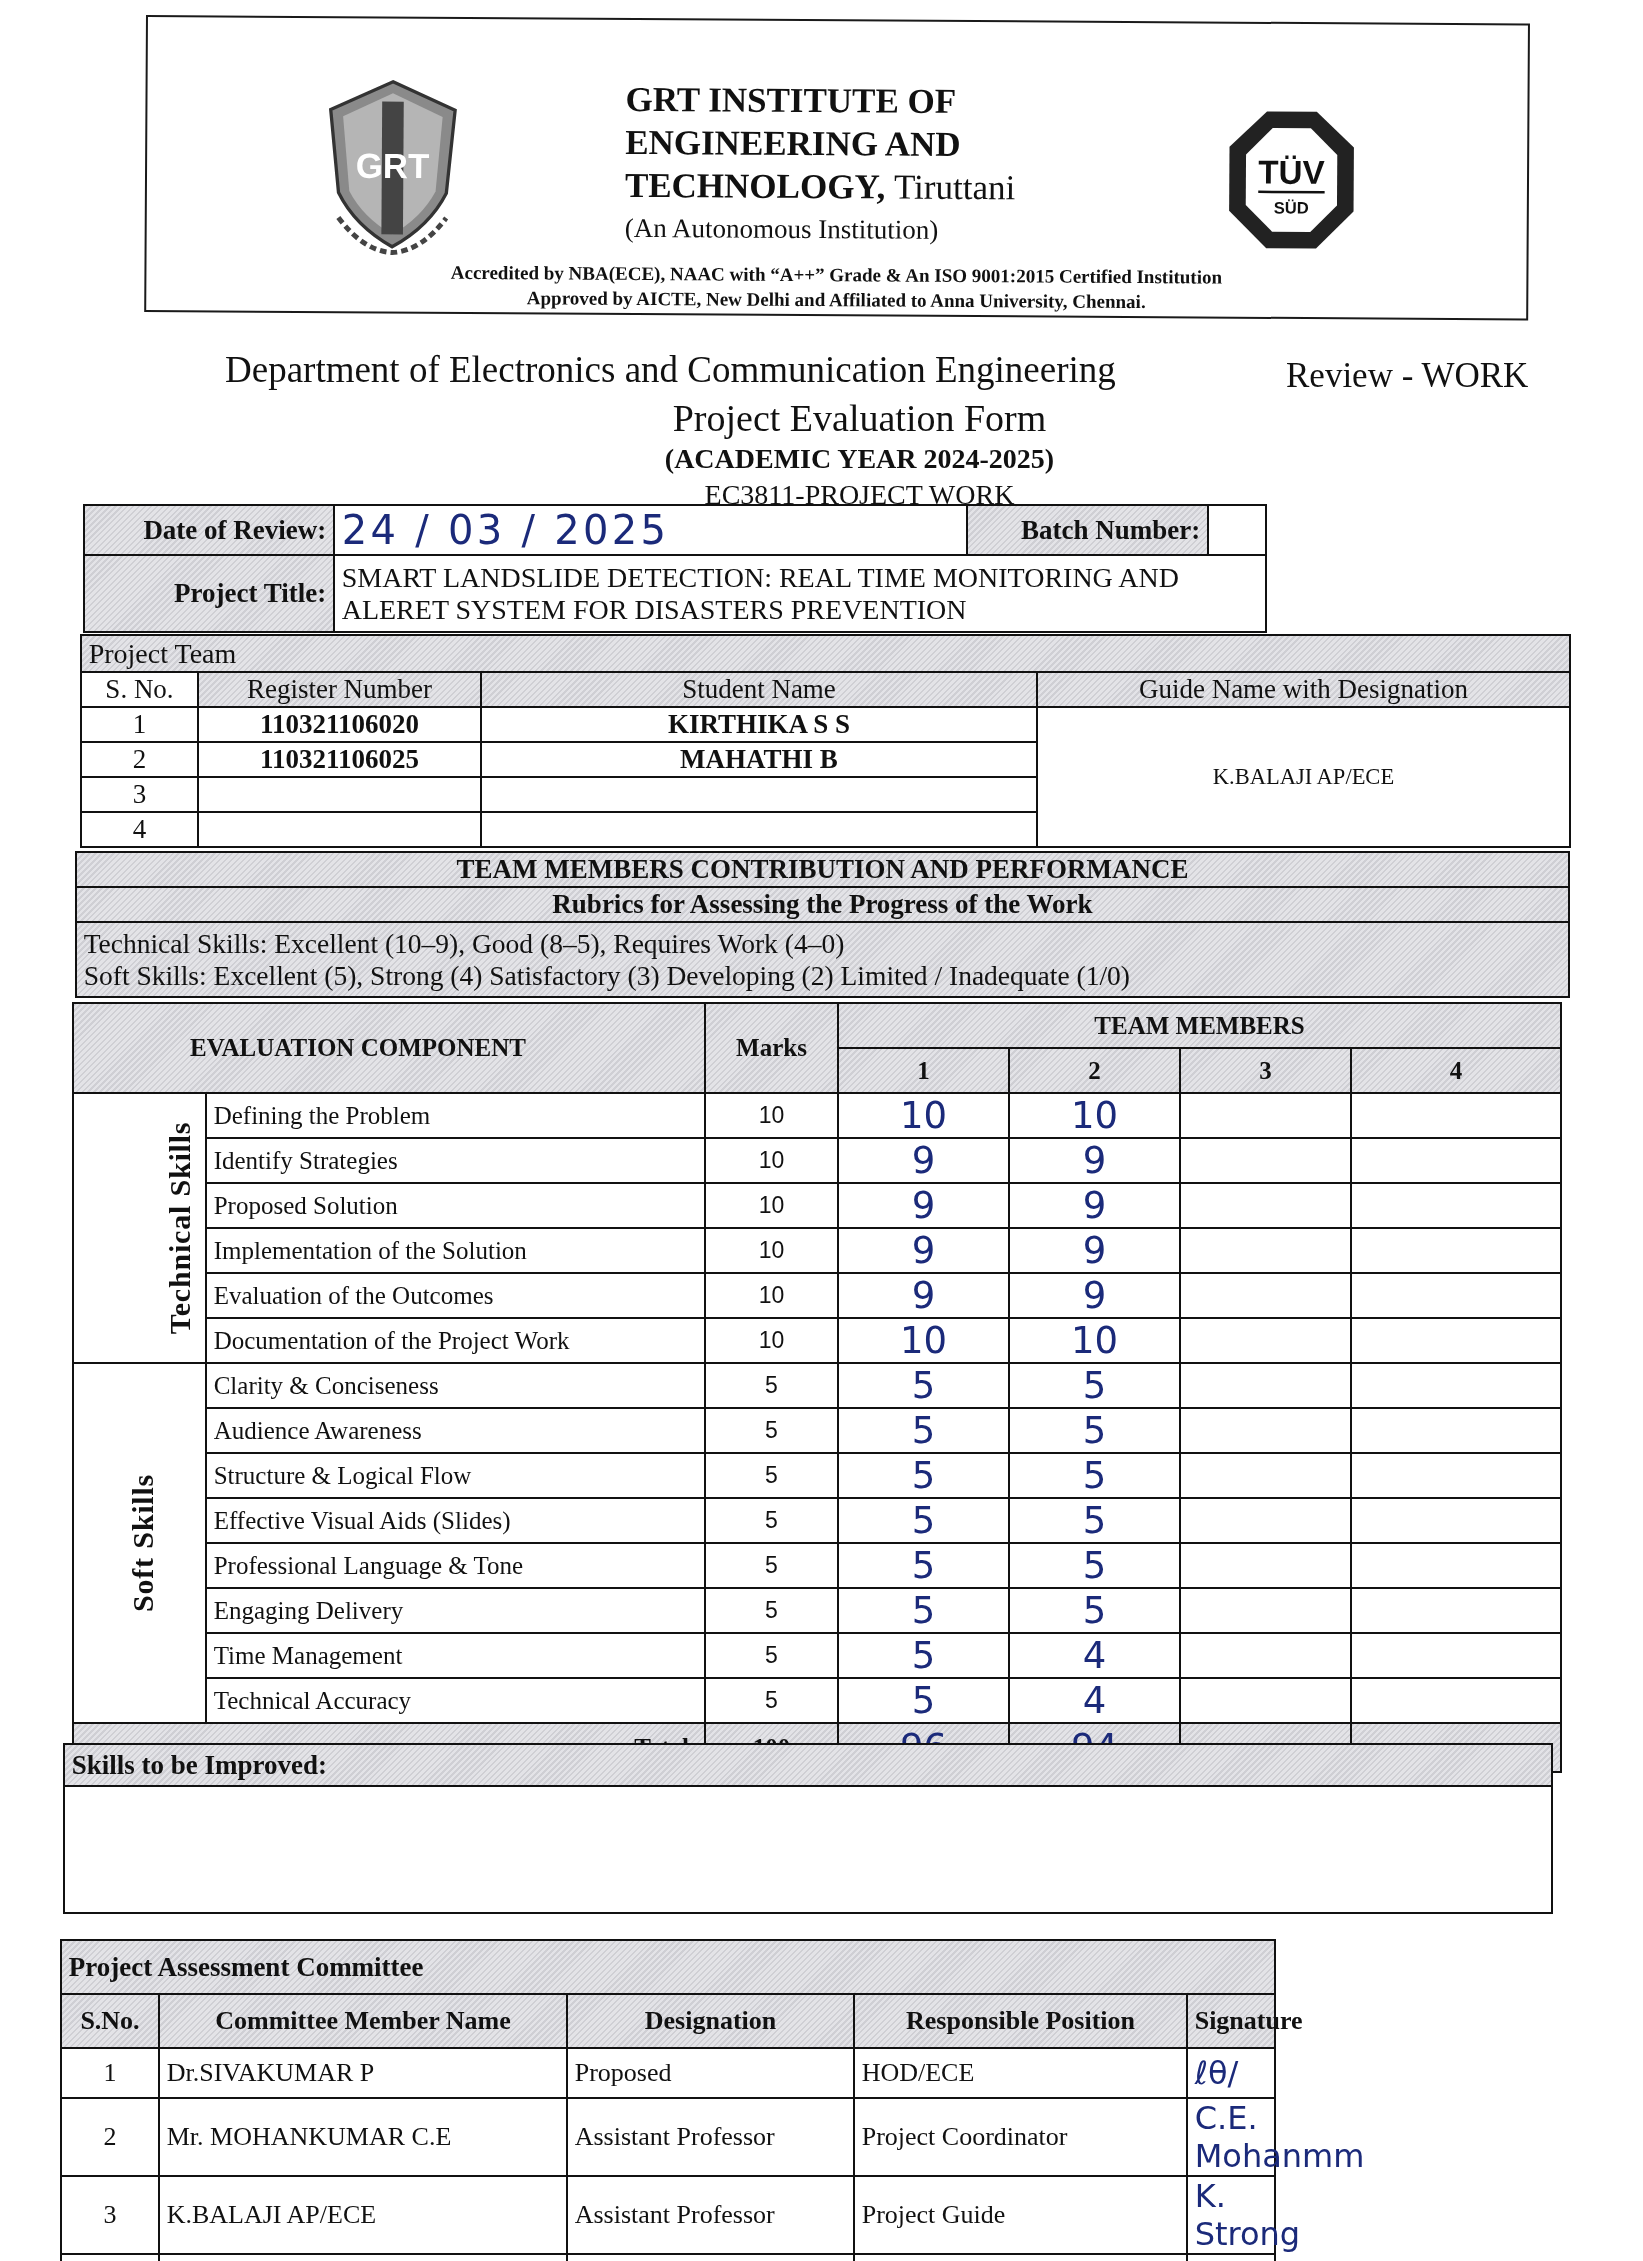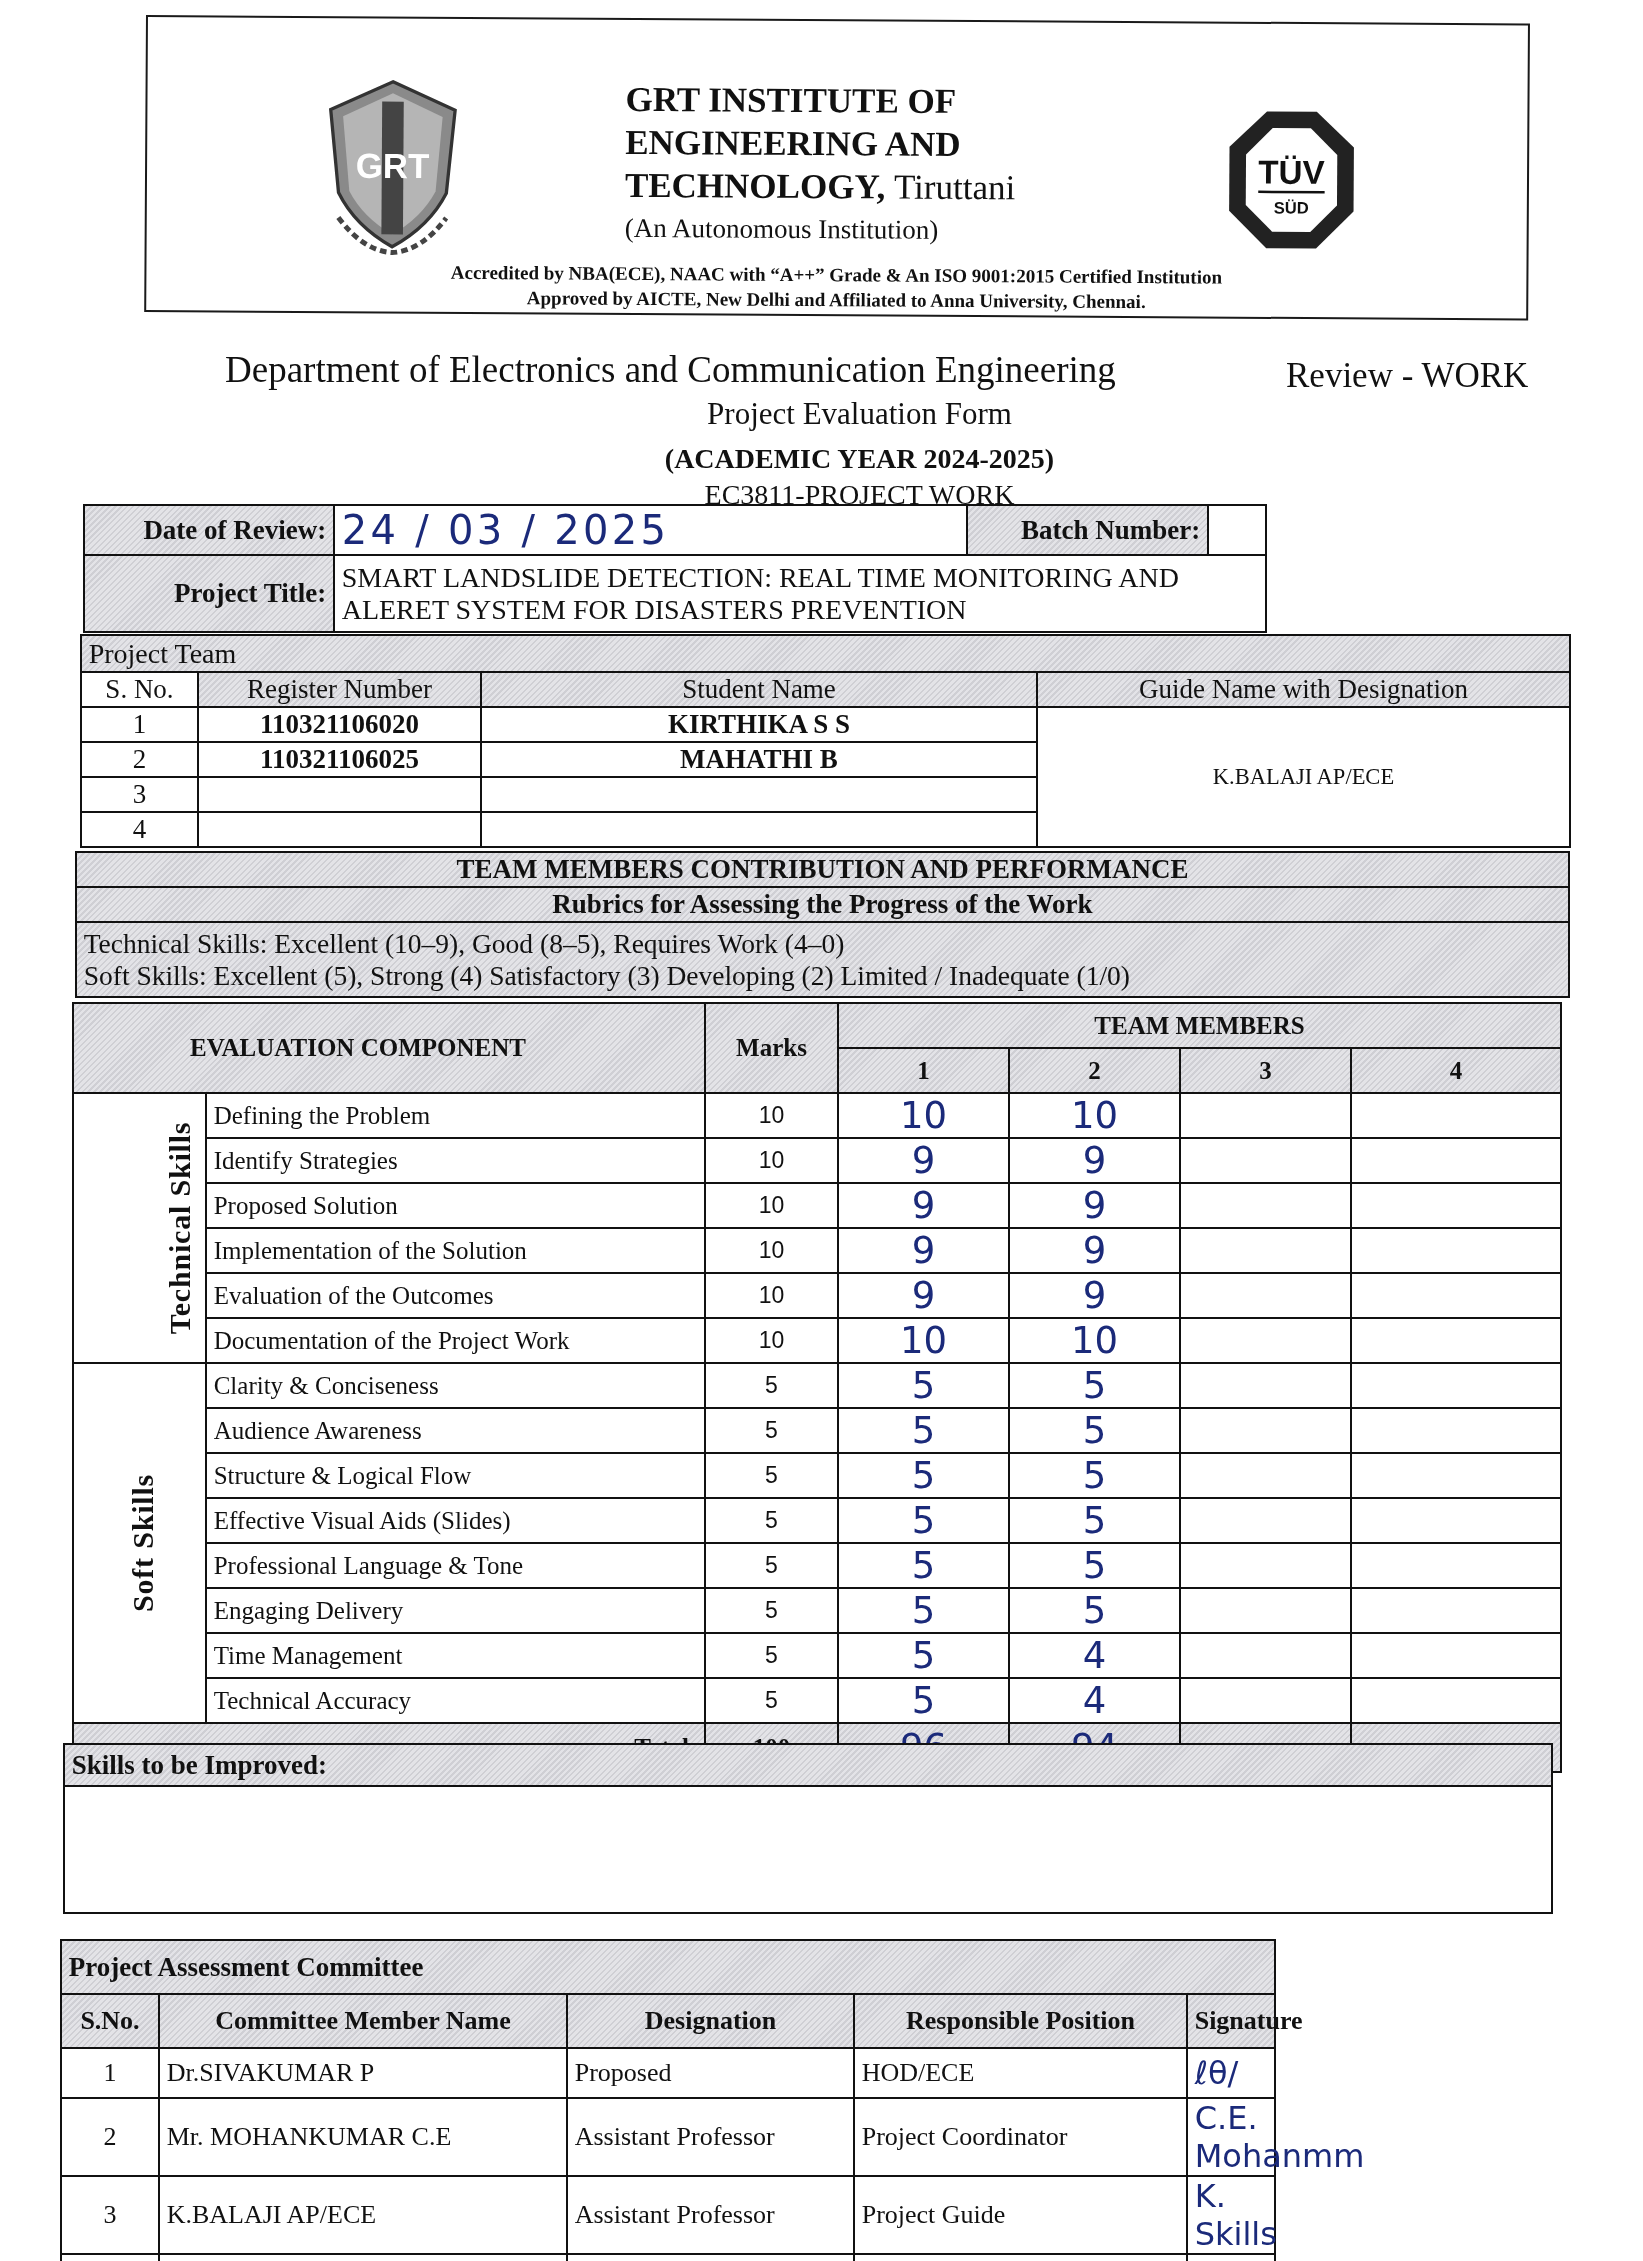--- a/index.html
+++ b/index.html
@@ -12,21 +12,21 @@
   .logo-tuv { position: absolute; left: 1074px; top: 83px; width: 141px; height: 146px; }
   .inst-name { position: absolute; left: 478px; top: 58px; font-family: "Liberation Serif", serif; font-weight: bold; font-size: 35px; line-height: 43px; }
   .inst-name .place { font-weight: normal; }
   .inst-sub { position: absolute; left: 478px; top: 193px; font-size: 27px; }
   .accred { position: absolute; left: 0; width: 100%; text-align: center; font-weight: bold; font-size: 19px; }
   .accred.l1 { top: 243px; }
   .accred.l2 { top: 268px; }
 
   .dept { position: absolute; left: 225px; top: 348px; font-size: 37px; }
   .review { position: absolute; left: 1286px; top: 356px; font-size: 35px; }
-  .form-title { position: absolute; left: 0; width: 1644px; top: 396px; text-align: center; font-size: 31px; padding-left: 75px; box-sizing: border-box; }
+  .form-title { position: absolute; left: 0; width: 1644px; top: 396px; text-align: center; font-size: 38px; padding-left: 75px; box-sizing: border-box; }
   .acad { position: absolute; left: 0; width: 1644px; top: 443px; text-align: center; font-size: 28px; font-weight: bold; padding-left: 75px; box-sizing: border-box; }
   .course { position: absolute; left: 0; width: 1644px; top: 479px; text-align: center; font-size: 28px; font-weight: normal; padding-left: 75px; box-sizing: border-box; }
 
   table { border-collapse: collapse; position: absolute; table-layout: fixed; }
   td, th { border: 2.5px solid #111; padding: 0 6.7px; font-weight: normal; }
   .shade { background: repeating-linear-gradient(135deg, #cfcfd4 0 1.7px, #e3e3e7 1.7px 4.2px); }
   .bold { font-weight: bold; }
   .c { text-align: center; }
   .r { text-align: right; }
   .hand { font-family: "DejaVu Sans", sans-serif; color: #1b2a7a; font-weight: normal; }
@@ -377,21 +377,21 @@
       <td>Mr. MOHANKUMAR C.E</td>
       <td>Assistant Professor</td>
       <td>Project Coordinator</td>
       <td class="hand sig">C.E. Mohanmm</td>
     </tr>
     <tr>
       <td class="c">3</td>
       <td>K.BALAJI AP/ECE</td>
       <td>Assistant Professor</td>
       <td>Project Guide</td>
-      <td class="hand sig">K. Skills</td>
+      <td class="hand sig">K. Strong</td>
     </tr>
     <tr>
       <td class="c">4</td>
       <td class="hand" style="font-size:32px">Dr.K.Periyarselvam</td>
       <td class="hand" style="font-size:32px">Asso.prof</td>
       <td>Expert Member</td>
       <td class="hand sig">K.Pselvam</td>
     </tr>
   </tbody>
     </table>

